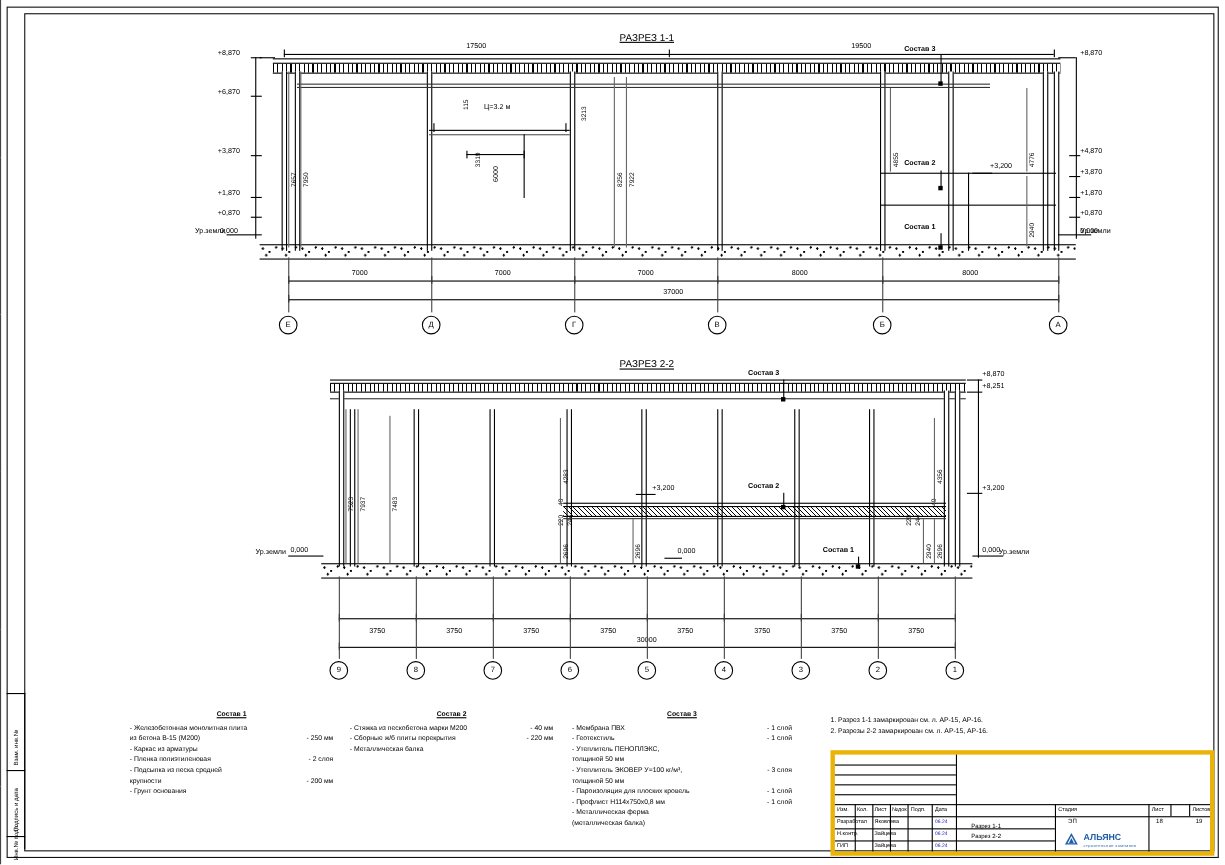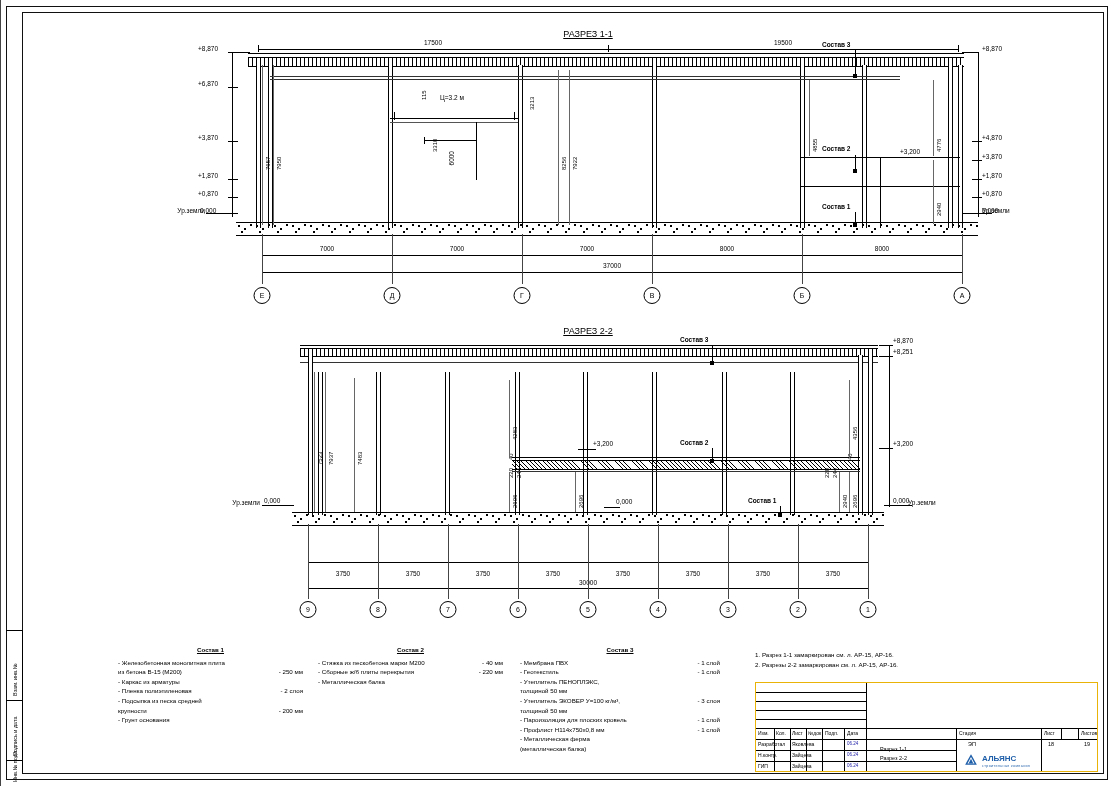--- a/index.html
+++ b/index.html
@@ -25,21 +25,21 @@
       radial-gradient(circle at 3px 3px,#000 0.9px,transparent 1.2px),
       radial-gradient(circle at 9px 6px,#000 0.9px,transparent 1.2px),
       radial-gradient(circle at 15px 2px,#000 0.9px,transparent 1.2px),
       radial-gradient(circle at 6px 9px,#000 0.9px,transparent 1.2px);
       background-size:18px 12px;border-top:1px solid #000;border-bottom:1px solid #000;}
   .col{position:absolute;width:3px;background:#fff;border-left:1px solid #000;border-right:1px solid #000;}
   .slabfill{position:absolute;background:repeating-linear-gradient(45deg,#000 0 0.6px,transparent 0.6px 3px);border-top:1px solid #000;border-bottom:1px solid #000;}
   .notes{position:absolute;font-size:6.2px;line-height:1.55;}
   .notes .hd{text-decoration:underline;font-weight:bold;display:block;margin-bottom:3px;text-align:center;}
   .notes .row{display:flex;justify-content:space-between;gap:6px;}
-  .stamp{position:absolute;border:1px solid #eab308;font-size:5.5px;}
+  .stamp{position:absolute;border:4px solid #eab308;font-size:5.5px;}
   .stamp .cellline{position:absolute;background:#000;}
   .left-strip{position:absolute;font-size:5.5px;}
   .bold{font-weight:bold;}
   .sq{position:absolute;width:4px;height:4px;background:#000;}
 </style>
 </head>
 <body>
 
 <div id="sheet">
   <div class="frame-outer"></div>

